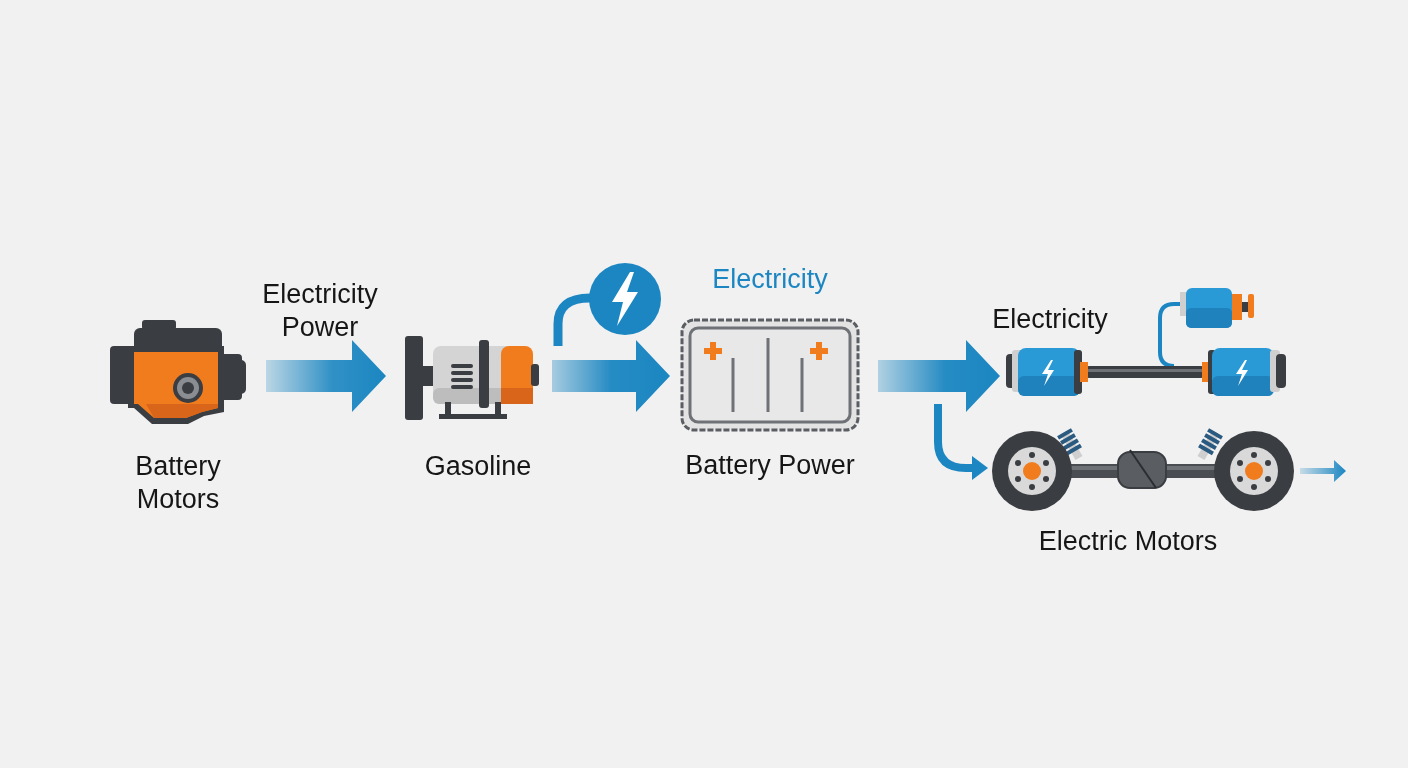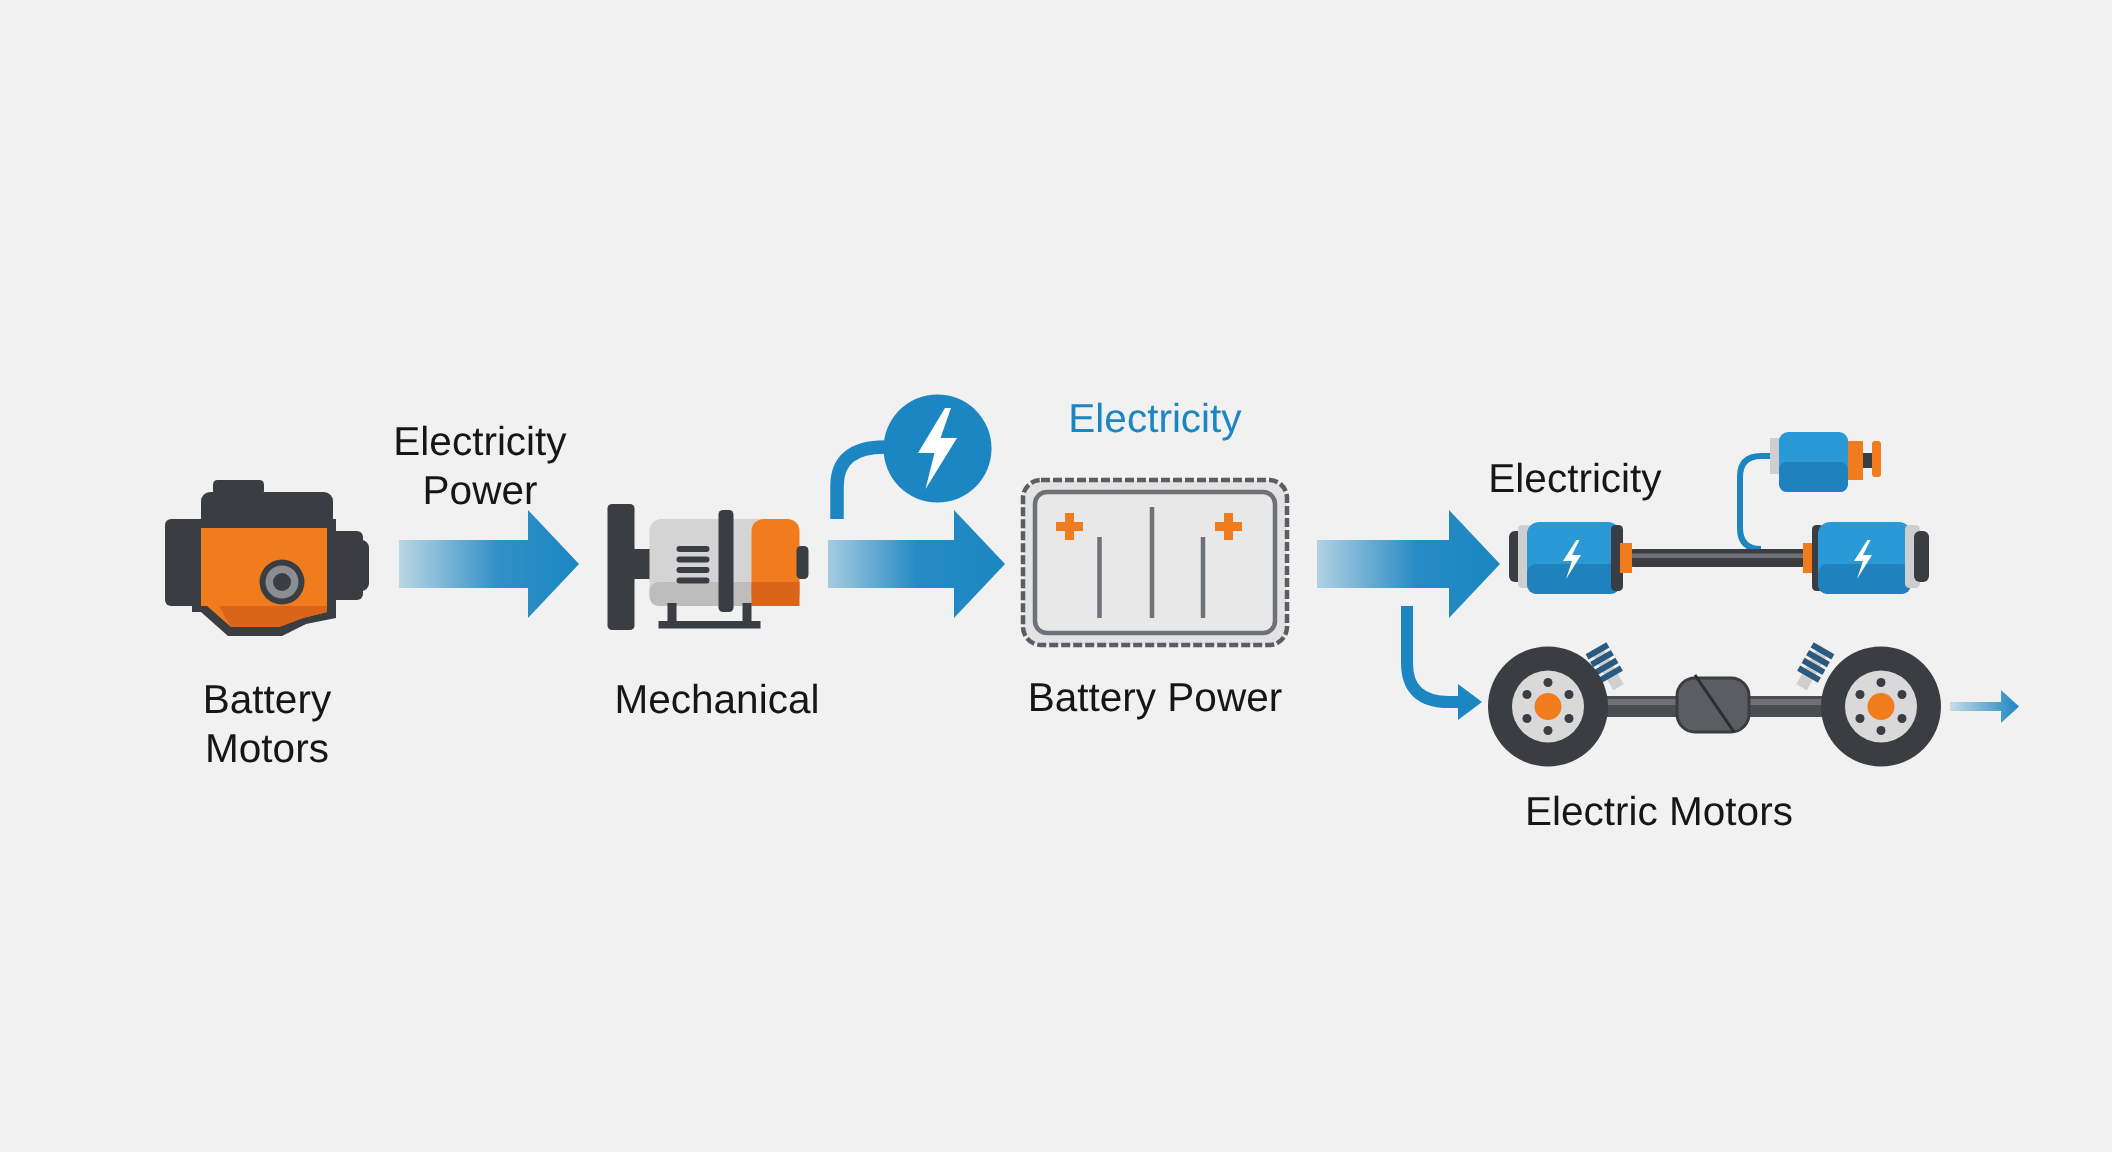--- a/index.html
+++ b/index.html
@@ -58,21 +58,21 @@
   <rect x="128" y="28" width="8" height="22" rx="3" fill="#3a3d42"></rect>
   <rect x="76" y="4" width="10" height="68" rx="3" fill="#3a3d42"></rect>
   <rect x="48" y="28" width="22" height="4" rx="2" fill="#3a3d42"></rect>
   <rect x="48" y="35" width="22" height="4" rx="2" fill="#3a3d42"></rect>
   <rect x="48" y="42" width="22" height="4" rx="2" fill="#3a3d42"></rect>
   <rect x="48" y="49" width="22" height="4" rx="2" fill="#3a3d42"></rect>
   <rect x="42" y="66" width="6" height="14" fill="#3a3d42"></rect>
   <rect x="92" y="66" width="6" height="14" fill="#3a3d42"></rect>
   <rect x="36" y="78" width="68" height="5" fill="#3a3d42"></rect>
 </svg>
-<div class="label" style="left:398px;top:450px;width:160px">Mechanical</div>
+<div class="label" style="left:398px;top:450px;width:160px">Gasoline</div>
 
 <svg style="left:550px;top:262px" width="120" height="90" viewBox="0 0 120 90">
   <path d="M8 84 L8 62 Q8 36 40 36 L50 36" fill="none" stroke="#1b86c1" stroke-width="9"></path>
 </svg>
 <svg style="left:588px;top:262px" width="74" height="74" viewBox="0 0 74 74">
   <circle cx="37" cy="37" r="36" fill="#1b86c1"></circle>
   <path d="M42 10 L24 40 L35 40 L29 64 L50 30 L39 30 L46 10 Z" fill="#ffffff"></path>
 </svg>
 
 <svg style="left:552px;top:340px" width="118" height="72" viewBox="0 0 118 72">
@@ -196,13 +196,13 @@
 <svg style="left:1300px;top:460px" width="48" height="22" viewBox="0 0 48 22">
   <defs>
     <linearGradient id="gD" x1="0" x2="1" y1="0" y2="0">
       <stop offset="0" stop-color="#1b86c1" stop-opacity="0.2"></stop>
       <stop offset="1" stop-color="#1b86c1"></stop>
     </linearGradient>
   </defs>
   <path d="M0 8 L34 8 L34 0 L46 11 L34 22 L34 14 L0 14 Z" fill="url(#gD)"></path>
 </svg>
 
-<div class="label" style="left:1008px;top:525px;width:196px">Electric Motors</div>
+<div class="label" style="left:1030px;top:525px;width:196px">Electric Motors</div>
 
 </body></html>

